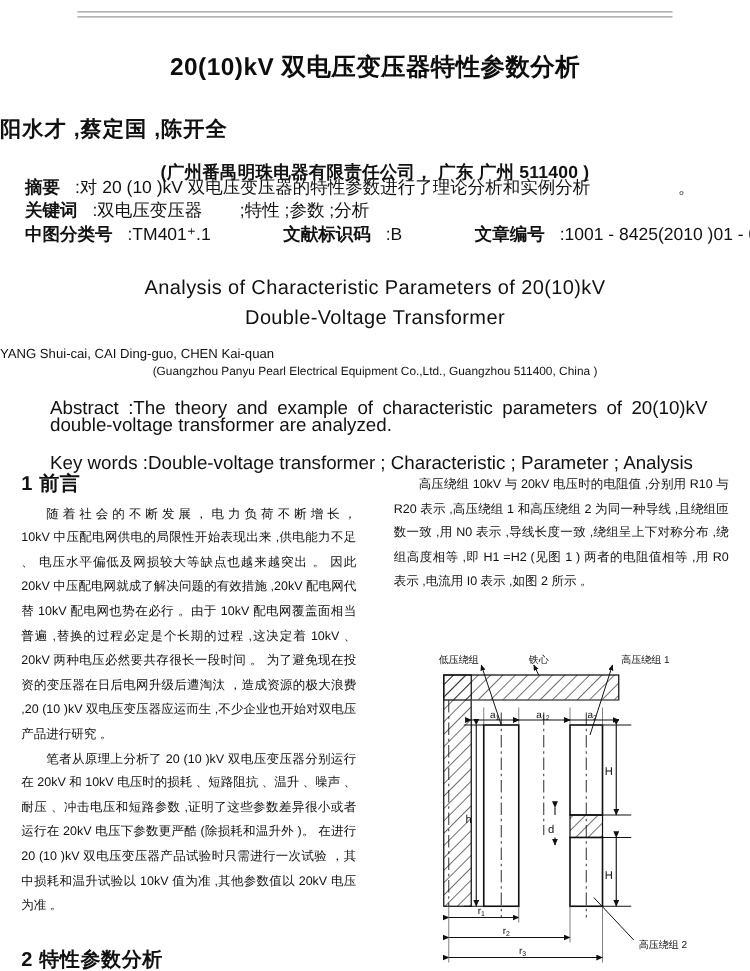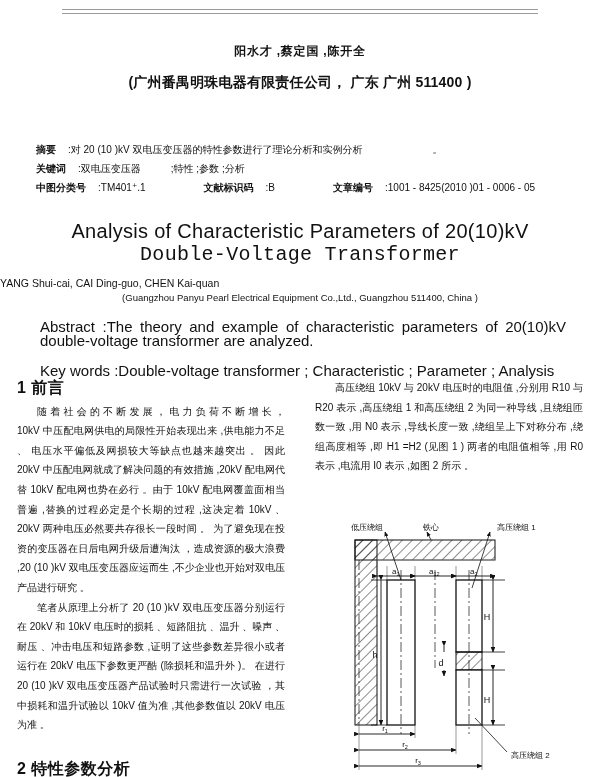--- a/index.html
+++ b/index.html
@@ -46,57 +46,56 @@
   .title-zone { position: absolute; left: 0; right: 0; top: 18px; }
   .cn-title {
     text-align: center;
     font-size: 19.5px;
     font-weight: bold;
     letter-spacing: .4px;
     margin-top: 22px;
     color: #0d0d0d;
   }
   .cn-authors {
-    text-align: center;
-    font-size: 12px;
+    font-size: 17px;
     font-weight: bold;
     margin-top: 25px;
     letter-spacing: .8px;
   }
   .cn-affil {
     text-align: center;
     font-size: 14px;
     font-weight: bold;
     margin-top: 14px;
     letter-spacing: .2px;
   }
 
   
   .cn-meta {
     position: absolute;
-    left: 36px; right: 24px; top: 140px;
-    font-size: 10px;
+    left: 20px; right: 24px; top: 140px;
+    font-size: 14px;
     line-height: 19px;
   }
   .cn-meta .row { white-space: nowrap; }
   .cn-meta .lbl { font-weight: bold; }
   .gap-s { display: inline-block; width: 12px; }
   .gap-m { display: inline-block; width: 30px; }
   .gap-l { display: inline-block; width: 58px; }
   .gap-xl { display: inline-block; width: 70px; }
 
   
   .en-title {
     position: absolute; left: 0; right: 0; top: 219px;
     text-align: center;
-    font-size: 20px;
+    font-size: 16px;
     line-height: 24px;
     letter-spacing: .3px;
   }
-  .en-title .l2 { display: block; font-family: Liberation Mono, monospace; }
+  .en-title .l2 { display: block; }
   .en-authors {
     position: absolute; left: 0; right: 0; top: 276px;
     font-size: 10.5px;
     line-height: 15px;
   }
   .en-affil {
     position: absolute; left: 0; right: 0; top: 291px;
     text-align: center;
     font-size: 9.5px;
     line-height: 14px;
@@ -138,20 +137,21 @@
 </style>
 </head>
 <body>
 
 <div class="page-header">
   <div class="header-rule-top"></div>
   <div class="header-rule-bot"></div>
 </div>
 
 <div class="title-zone">
+  <div class="cn-title">20(10)kV  双电压变压器特性参数分析</div>
   <div class="cn-authors">阳水才 ,蔡定国 ,陈开全</div>
   <div class="cn-affil">(广州番禺明珠电器有限责任公司，    广东  广州  511400 )</div>
 </div>
 
 <div class="cn-meta">
   <div class="row">
     <span class="lbl">摘要</span><span class="gap-s"></span><span>:对 20 (10 )kV  双电压变压器的特性参数进行了理论分析和实例分析</span><span class="gap-xl"></span><span>。</span>
   </div>
   <div class="row">
     <span class="lbl">关键词</span><span class="gap-s"></span><span>:双电压变压器</span><span class="gap-m"></span><span>;特性  ;参数  ;分析</span>

